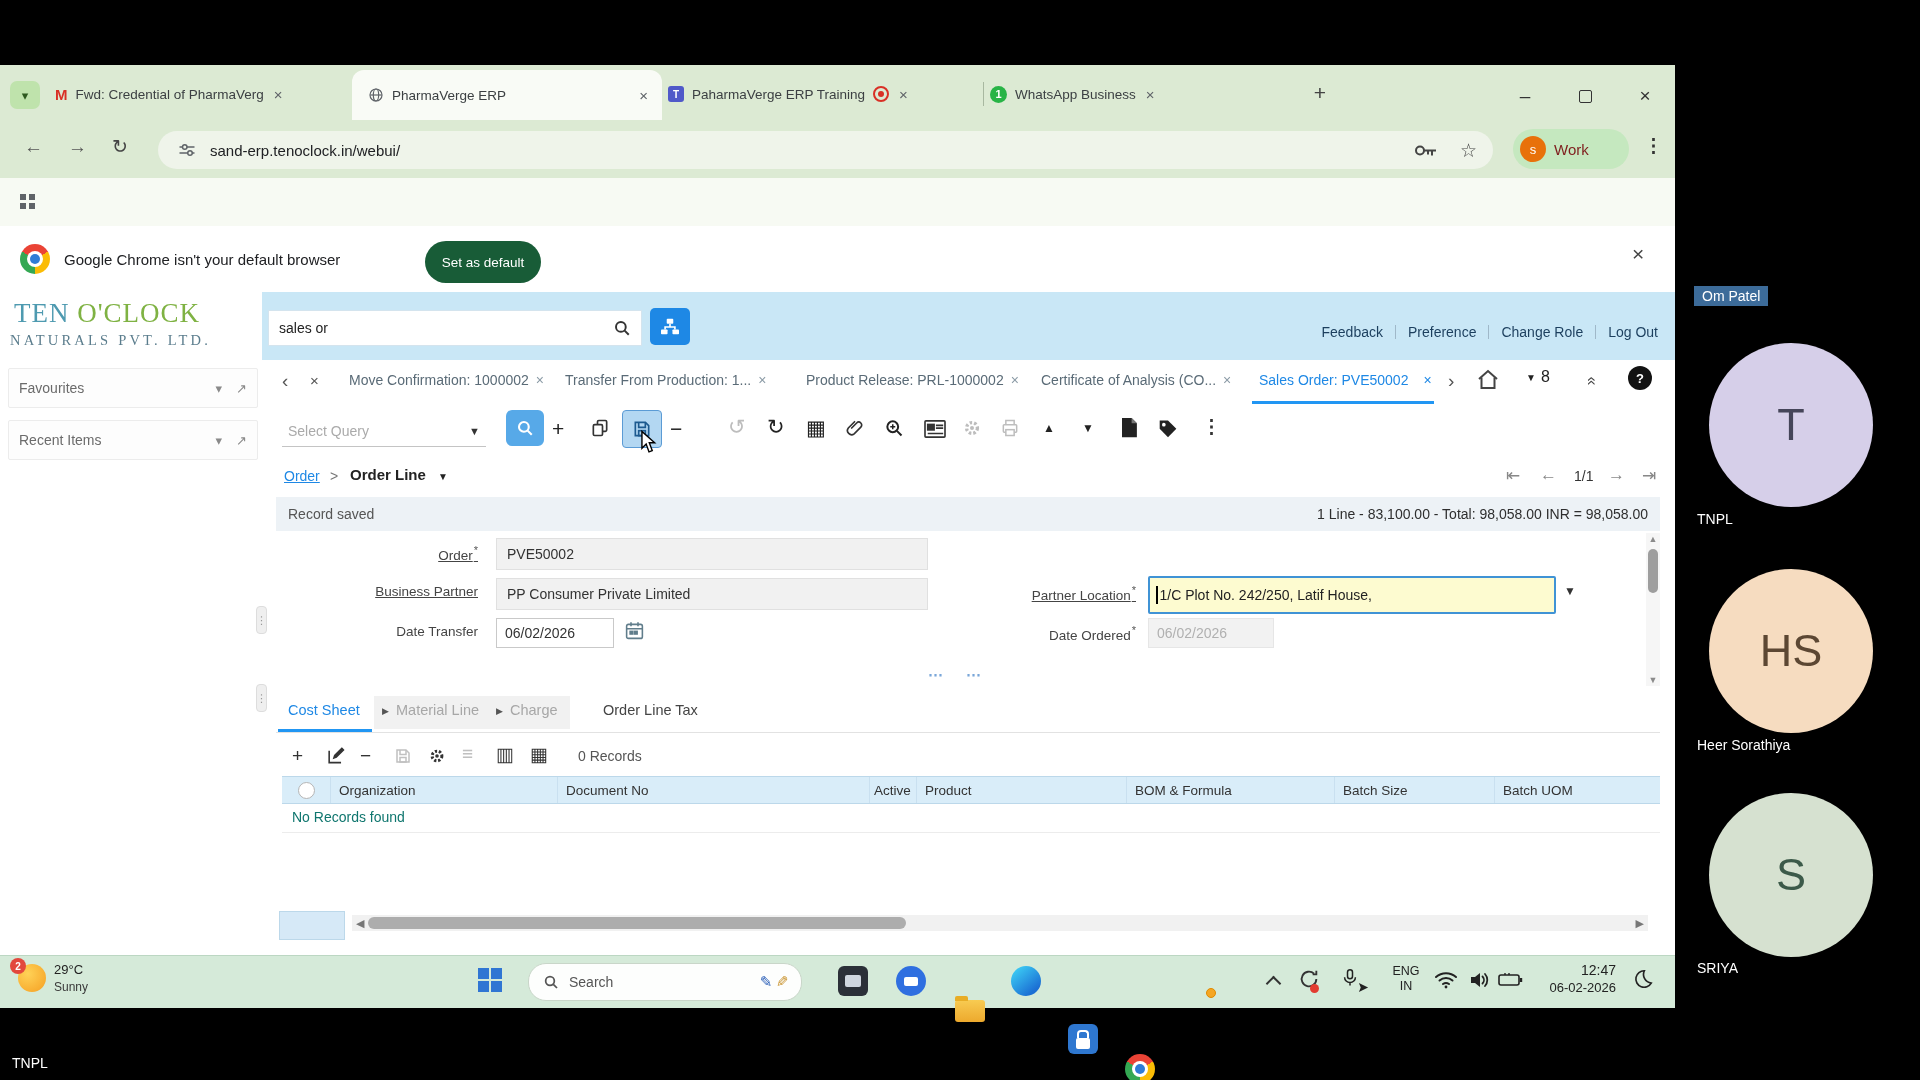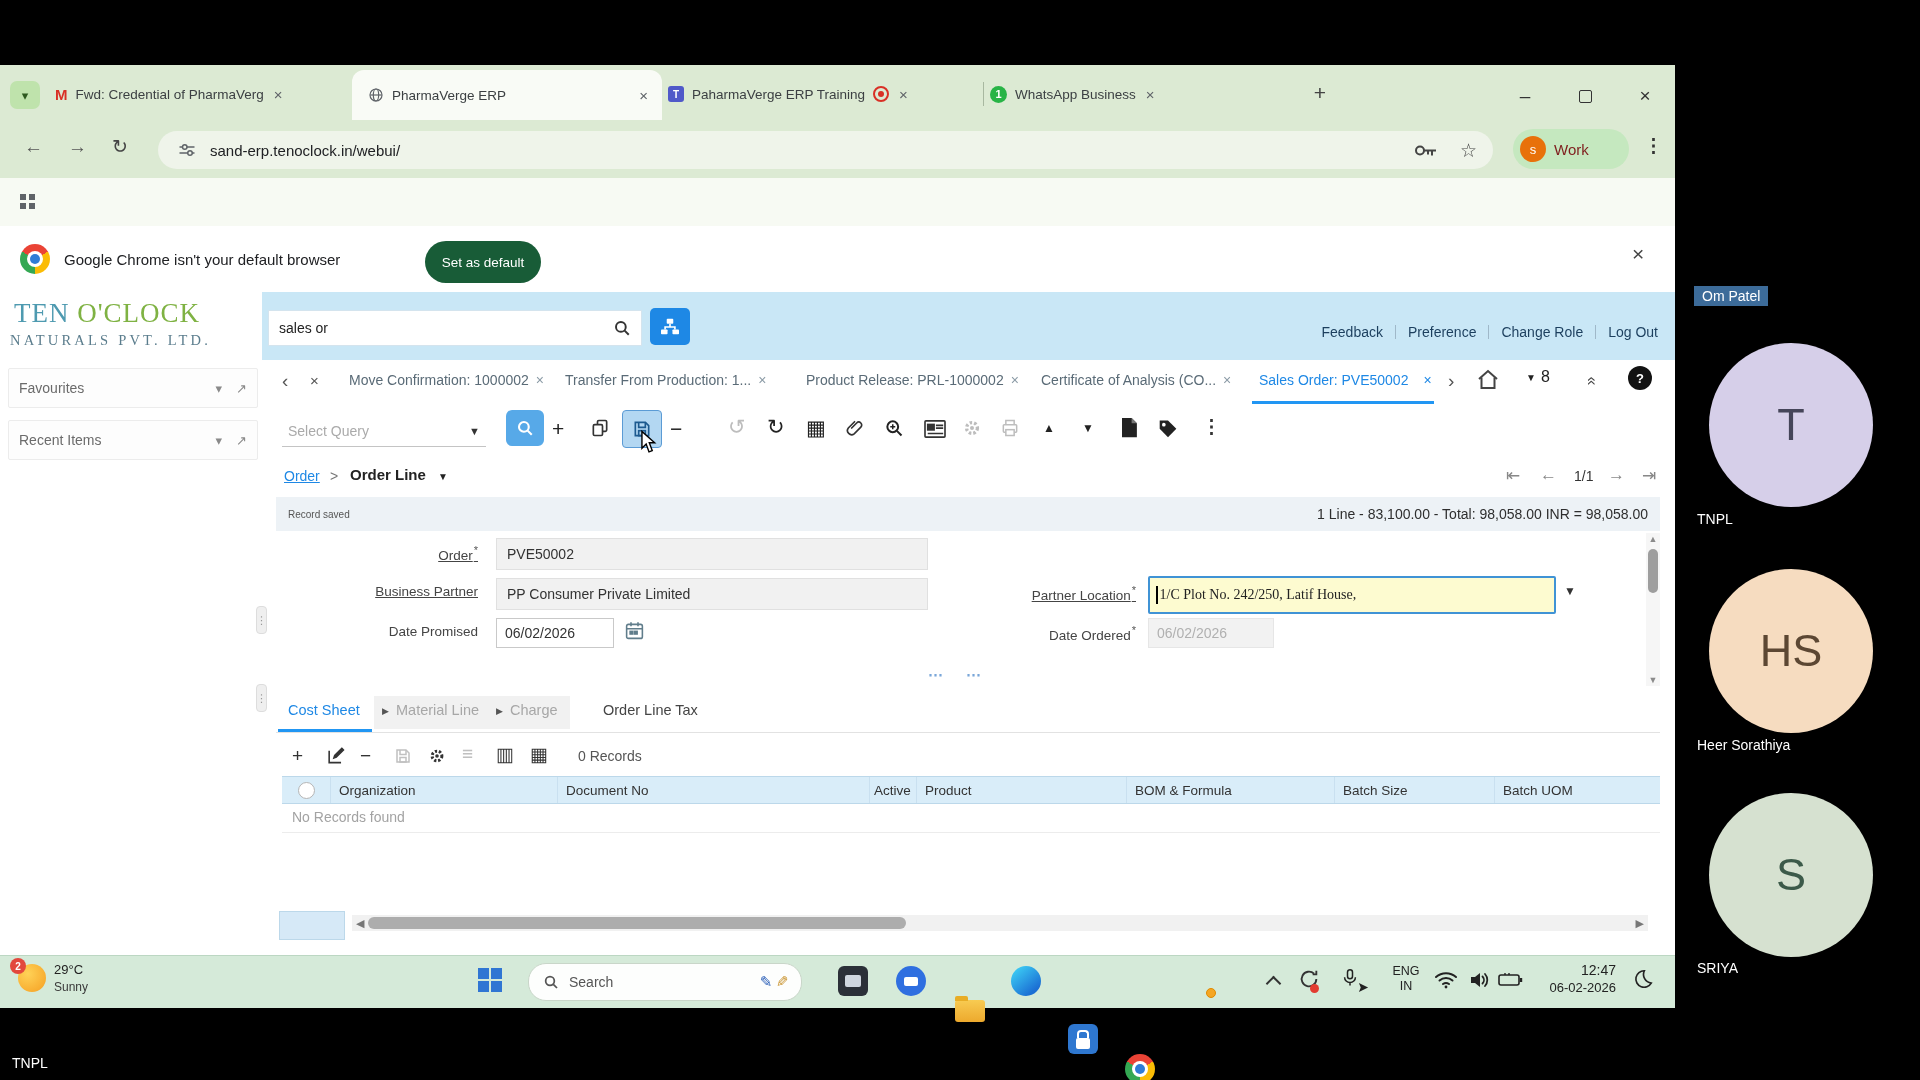--- a/index.html
+++ b/index.html
@@ -67,30 +67,30 @@
   .ti.dis{color:#bdbdbd;}
   .bluebtn{width:38px;height:36px;background:#57a9e8;border-radius:6px;justify-content:center;}
   .savebox{left:622px;top:410px;width:38px;height:36px;background:#b3d7f2;border:1px solid #5b9bd5;
     border-radius:4px;justify-content:center;color:#1d5a8f;}
   .bcrow{left:276px;top:458px;width:1384px;height:39px;background:#fff;}
   .bclink{color:#1e88e5;text-decoration:underline;font-size:14px;}
   .bccur{color:#222;font-size:15px;font-weight:700;}
   .pag{color:#888;font-size:17px;}
   .pagnum{color:#333;font-size:14px;}
   .statusbar{left:276px;top:497px;width:1384px;height:34px;background:#edf2f6;}
-  .stmsg{font-size:10px;color:#555;}
+  .stmsg{font-size:14px;color:#555;}
   .sttot{font-size:14px;color:#2e2e2e;}
   .flabel{font-size:13.5px;color:#444;text-align:right;}
   .flabel.lnk{text-decoration:underline;}
   .req::after{content:"*";color:#555;font-size:11px;vertical-align:super;margin-left:1px;}
   .finput{background:#f1f1f1;border:1px solid #e0e0e0;font-size:14px;color:#333;}
   .finput.edit{background:#fff;border:1px solid #c9c9c9;}
   .finput.disab{color:#b0b0b0;background:#f2f2f2;border:1px solid #e6e6e6;}
   .yellowin{left:1148px;top:576px;width:404px;height:34px;background:#fdfbd0;border:2px solid #4093d5;
-    border-radius:2px;font-size:14px;color:#222;font-family:Liberation Serif, serif;}
+    border-radius:2px;font-size:14px;color:#222;}
   .caret{width:1.5px;height:18px;background:#000;margin:0 2px 0 6px;}
   .vscroll{left:1646px;top:533px;width:14px;height:153px;background:#f6f6f6;}
   .vthumb{left:2px;top:16px;width:10px;height:44px;background:#9e9e9e;border-radius:5px;}
   .sarrow{color:#8a8a8a;font-size:9px;text-align:center;width:14px;}
   .dots{color:#7aa7d9;font-size:15px;font-weight:700;letter-spacing:1px;}
   .handle{width:9px;height:26px;background:#efefef;border:1px solid #ddd;border-radius:4px;color:#999;
     font-size:11px;display:flex;align-items:center;justify-content:center;}
   .subtabs{left:276px;top:692px;width:1384px;height:40px;background:#fff;border-bottom:1px solid #e2e2e2;}
   .stactive{color:#1e88e5;font-size:14.5px;}
   .stgray{color:#a7a7a7;font-size:14.5px;}
@@ -100,21 +100,21 @@
   .grayblock{left:374px;top:696px;width:196px;height:33px;background:#f1f1f1;}
   .gti{font-size:19px;color:#333;line-height:1;}
   .gti.dis{color:#c0c0c0;}
   .reccount{font-size:14px;color:#555;}
   .thead{left:282px;top:776px;width:1378px;height:26px;background:#d9edf9;border-top:1px solid #bcd8ea;
     border-bottom:1px solid #bcd8ea;display:flex;}
   .th{font-size:13.5px;color:#333;padding-left:8px;display:flex;align-items:center;
     border-right:1px solid #c9e0f0;box-sizing:border-box;}
   .selcirc{width:15px;height:15px;border-radius:50%;border:1px solid #b5b5b5;background:#fff;}
   .emptyrow{left:282px;top:802px;width:1378px;height:30px;border-bottom:1px solid #ececec;}
-  .emptymsg{font-size:14px;color:#a3a3a3;}
+  .emptymsg{font-size:14px;color:#0f766e;}
   .bluepatch{left:279px;top:911px;width:64px;height:27px;background:#d6e9f7;border:1px solid #bcd8ea;}
   .hscroll{left:352px;top:915px;width:1296px;height:16px;background:#f1f1f1;}
   .hthumb{left:16px;top:2px;width:538px;height:12px;background:#adadad;border-radius:6px;}
   .harr{color:#777;font-size:11px;}
   
   .taskbar{left:0;top:955px;width:1675px;height:52px;background:#d5ead9;border-top:1px solid #bcd7c3;}
   .sun{width:28px;height:28px;border-radius:50%;background:radial-gradient(circle at 35% 35%,#ffd257,#f59f22);}
   .badge2{width:16px;height:16px;border-radius:50%;background:#e2483d;color:#fff;font-size:10px;
     font-weight:700;display:flex;align-items:center;justify-content:center;}
   .wtemp{font-size:13px;color:#222;} .wcond{font-size:12px;color:#3a3a3a;}
@@ -436,21 +436,21 @@
       <span style="padding-left:10px;">PP Consumer Private Limited</span>
     </div>
 
   <div class="abs flabel lnk req" style="left:1000px;top:584px;width:136px;">Partner Location</div>
   <div class="abs yellowin flex">
     <span class="caret"></span>
     <span>1/C Plot No. 242/250, Latif House,</span>
   </div>
   <div class="abs" style="left:1564px;top:584px;font-size:12px;color:#333;">▼</div>
 
-  <div class="abs flabel" style="left:368px;top:624px;width:110px;">Date Promised</div>
+  <div class="abs flabel" style="left:368px;top:624px;width:110px;">Date Transfer</div>
   <div class="abs finput edit flex" style="left:496px;top:618px;width:116px;height:28px;">
       <span style="padding-left:8px;">06/02/2026</span>
     </div>
   <svg class="abs" style="left:624px;top:620px;" width="21" height="21" viewBox="0 0 24 24">
       <g fill="none" stroke="#607d8b" stroke-width="1.8">
         <rect x="3" y="5" width="18" height="16" rx="2"></rect>
         <path d="M3 10h18M8 2.5V7M16 2.5V7"></path>
         <rect x="7" y="13" width="3" height="3" fill="#607d8b"></rect>
         <rect x="12" y="13" width="3" height="3" fill="#607d8b"></rect>
       </g>

